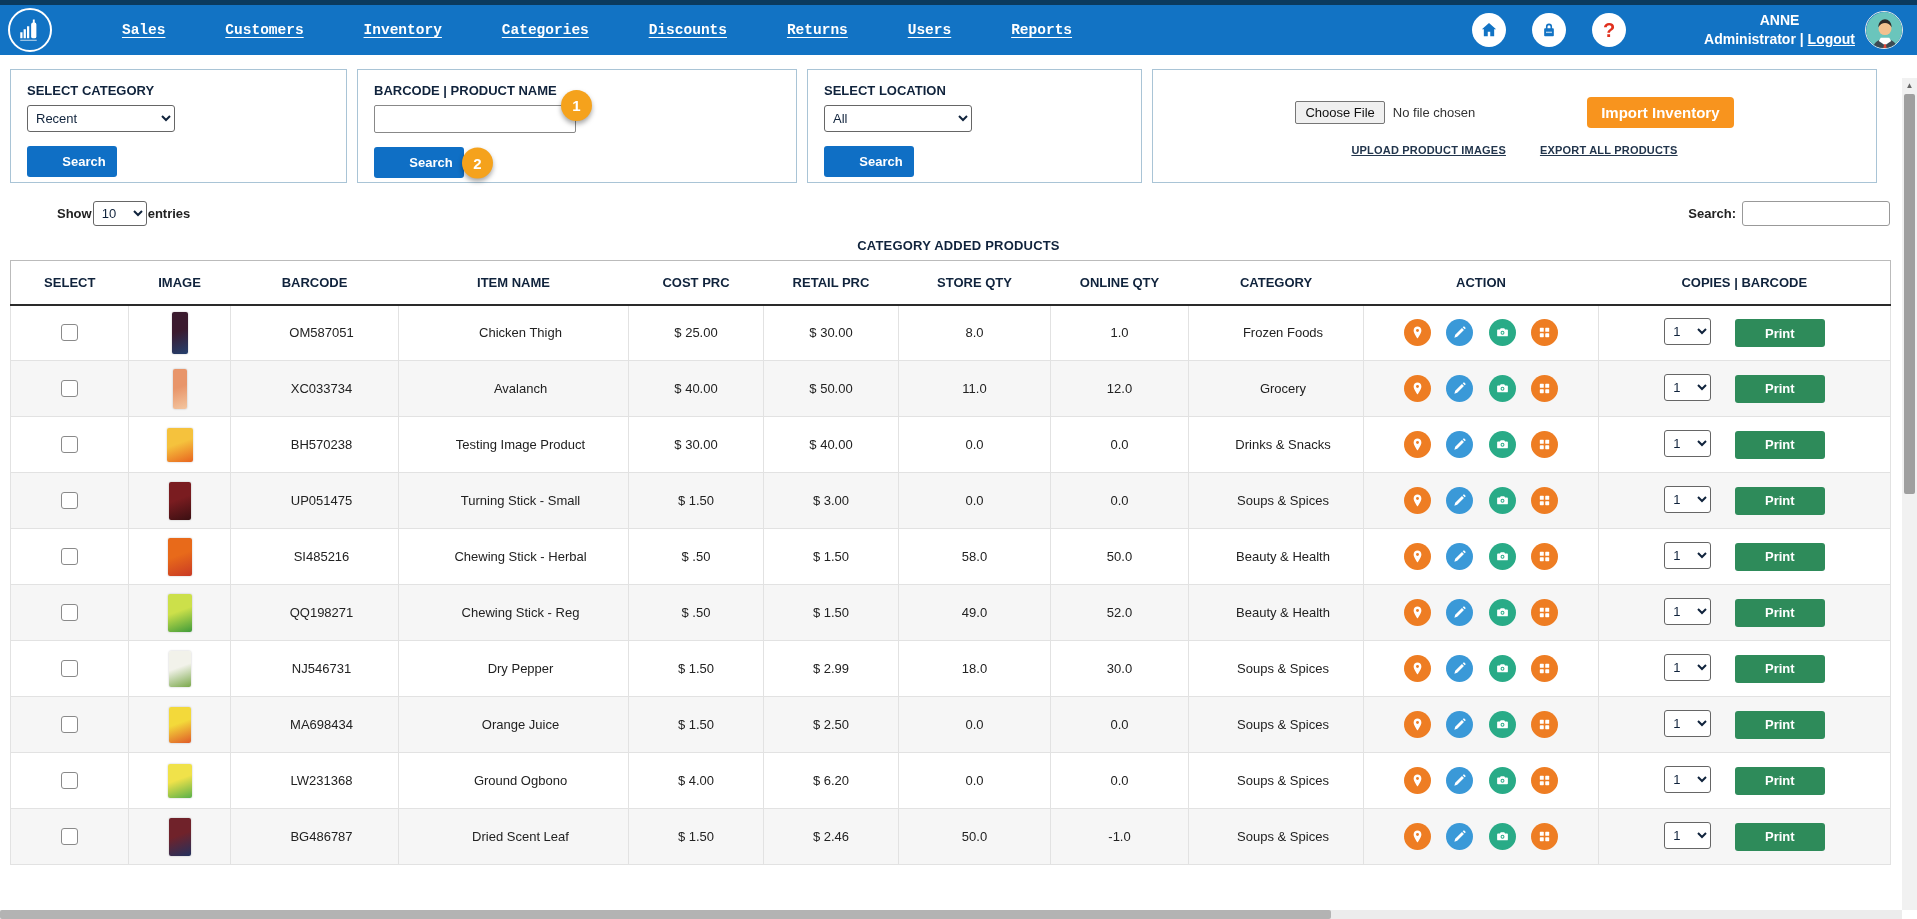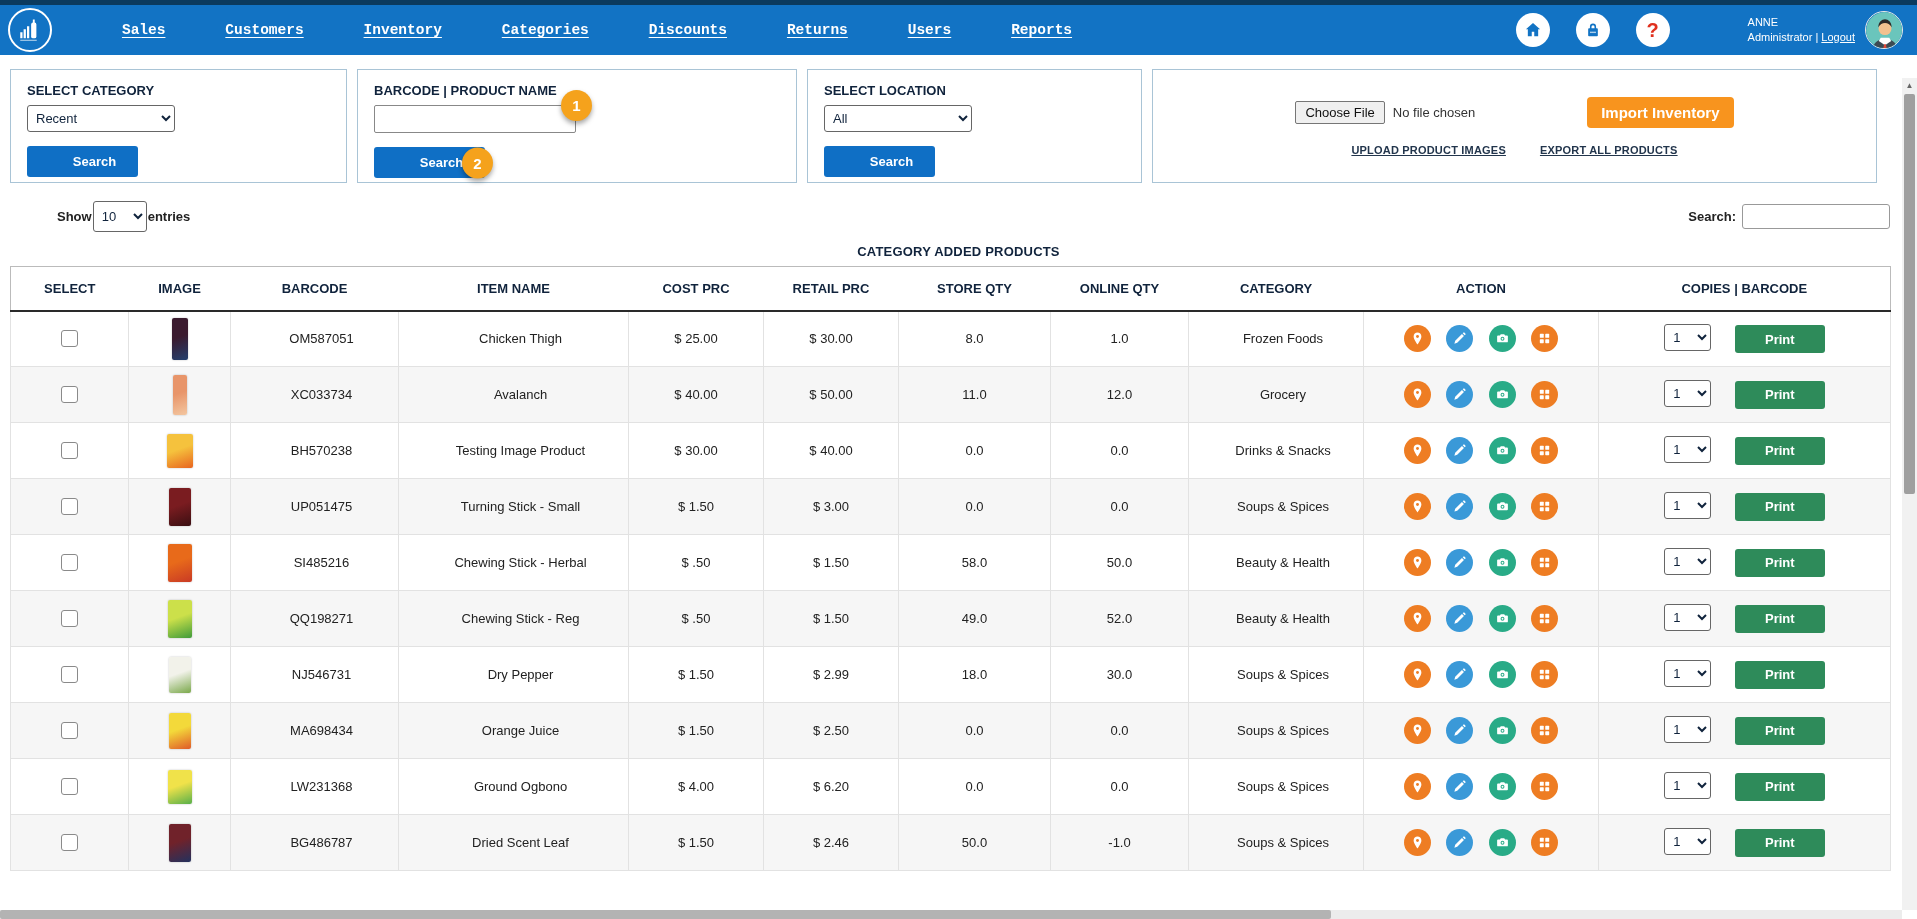--- a/index.html
+++ b/index.html
@@ -14,42 +14,42 @@
           border:2px solid #fff; display:flex; align-items:center; justify-content:center; flex:0 0 auto; cursor:pointer; }
   .logo svg { width:30px; height:30px; }
   .nav-links { display:flex; flex:0 0 1010px; justify-content:space-around; margin-left:40px; }
   .nav-link { color:#fff; font-weight:700; font-size:14.5px; text-decoration:underline;
               text-underline-offset:3px; cursor:pointer; white-space:nowrap;font-family:Liberation Mono, monospace; }
   .nav-spacer { flex:1; }
   .navicon { width:34px; height:34px; border-radius:50%; background:#fff; display:flex;
              align-items:center; justify-content:center; margin-left:26px; cursor:pointer; flex:0 0 auto; }
   .navicon svg { width:20px; height:20px; }
   .navicon.help { color:#e0301e; font-weight:700; font-size:20px; font-family:"Liberation Sans",sans-serif; }
-  .userbox { color:#fff; text-align:left; font-size:11px; font-weight:400; line-height:1.35; margin-left:78px; white-space:nowrap; }
+  .userbox { color:#fff; text-align:center; font-size:14px; font-weight:700; line-height:1.35; margin-left:78px; white-space:nowrap; }
   .userbox .logout { text-decoration:underline; cursor:pointer; }
   .avatar { width:38px; height:38px; border-radius:50%; overflow:hidden; margin-left:10px; flex:0 0 auto; cursor:pointer; border:1px solid #e8e8e8; }
   .avatar svg { width:38px; height:38px; display:block; }
 
   
   .breadcrumb { height:23px; background:var(--breadcrumb_bg); color:var(--breadcrumb_text);
                 font-size:12px; font-weight:700; letter-spacing:.4px; display:flex; align-items:center; padding:0 18px; }
 
   
   .filters { display:flex; gap:10px; margin:14px 40px 0 10px; height:114px; }
   .panel { border:1px solid var(--panel_border); background:#fff; padding:13px 16px; position:relative; }
   .panel-label { font-size:13px; font-weight:700; color:#10233c; margin-bottom:7px; white-space:nowrap; }
   .panel.p1 { width:337px; }
   .panel.p2 { width:440px; }
   .panel.p3 { width:335px; }
   .panel.p4 { flex:1; display:flex; flex-direction:column; justify-content:center; align-items:center; gap:16px; }
   select { border:1px solid #666; border-radius:3px; font-size:13px; height:27px; padding:2px 4px;
            background:#fff; color:#10233c; font-family:"Liberation Sans",sans-serif; cursor:pointer; }
   .sel-category { width:148px; }
   .sel-location { width:148px; }
-  .btn-search { display:block; width:111px; height:31px; background:var(--primary_button); color:#fff;
+  .btn-search { display:block; width:90px; height:31px; background:var(--primary_button); color:#fff;
                 border:none; border-radius:3px; font-weight:700; font-size:13px; margin-top:14px; cursor:pointer;
                 font-family:"Liberation Sans",sans-serif;padding-left:24px; }
   .input-wrap { position:relative; width:202px; }
   .input-barcode { width:202px; height:28px; border:1px solid #888; border-radius:2px; padding:0 8px; font-size:13px; }
   .btn-wrap { position:relative; width:102px; }
   .step-badge { position:absolute; width:31px; height:31px; border-radius:50%; background:var(--badge_orange);
                 color:#fff; font-weight:700; font-size:15px; display:flex; align-items:center; justify-content:center;
                 box-shadow:0 3px 5px rgba(0,0,0,.35); z-index:3; }
   .badge-1 { right:-16px; top:-15px; }
   .badge-2 { right:-17px; top:50%; transform:translateY(-50%); }
@@ -60,21 +60,21 @@
   .no-file { font-size:13px; color:#333; margin-left:8px; }
   .btn-import { background:var(--orange); color:#fff; border:none; border-radius:4px; font-weight:700;
                 font-size:15px; height:31px; padding:0 14px; margin-left:112px; cursor:pointer;
                 font-family:"Liberation Sans",sans-serif; }
   .link-row { display:flex; gap:34px; }
   .plink { font-size:11px; font-weight:700; color:#22354c; text-decoration:underline; letter-spacing:.2px; cursor:pointer; }
 
   
   .list-controls { display:flex; justify-content:space-between; align-items:center; margin:18px 27px 0 10px; }
   .lc-left { display:flex; align-items:center; gap:1px; font-size:13px; font-weight:700; color:#222;margin-left:47px; }
-  .sel-show { width:54px; height:31px; }
+  .sel-show { width:54px; height:25px; }
   .lc-right { display:flex; align-items:center; gap:6px; font-size:13px; font-weight:700; color:#222; }
   .input-table-search { width:148px; height:25px; border:1px solid #999; border-radius:3px; padding:0 6px; font-size:13px; }
 
   .table-title { text-align:center; font-size:13px; font-weight:700; color:#10233c; margin-top:12px; letter-spacing:.2px; }
 
   
   table.products { border-collapse:collapse; table-layout:fixed; margin:7px 27px 0 10px;
                    width:1880px; border:1px solid #bbb; background:#fff; }
   .products thead th { height:44px; font-size:13px; font-weight:700; color:#10233c;
                        border-bottom:2px solid #2a2a2a; text-align:center; white-space:nowrap; }

